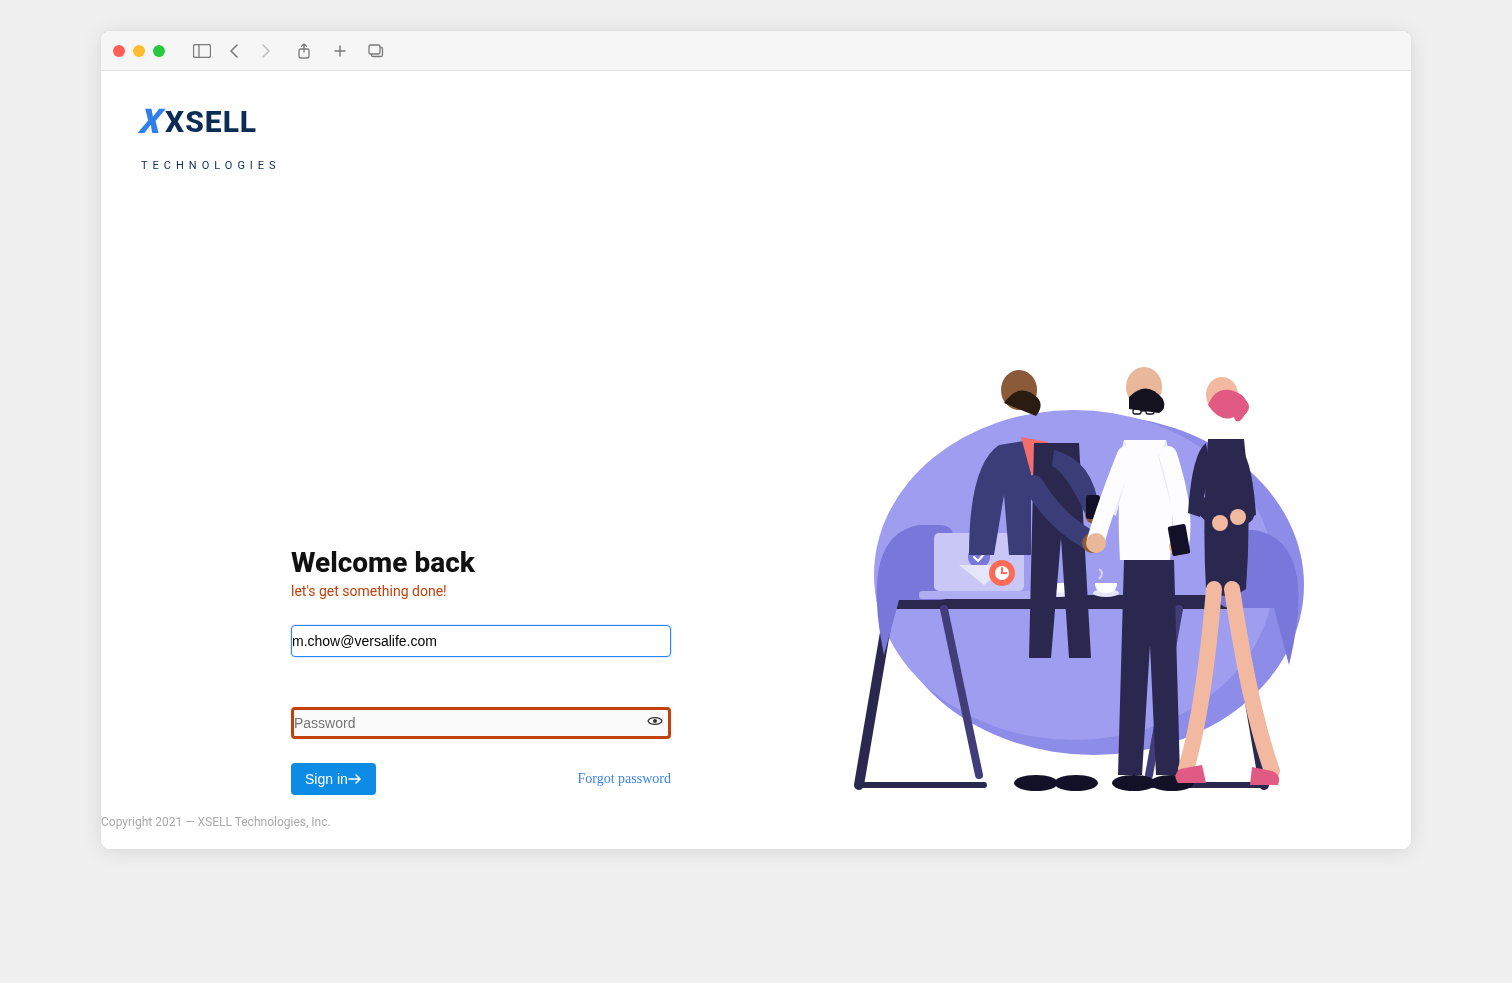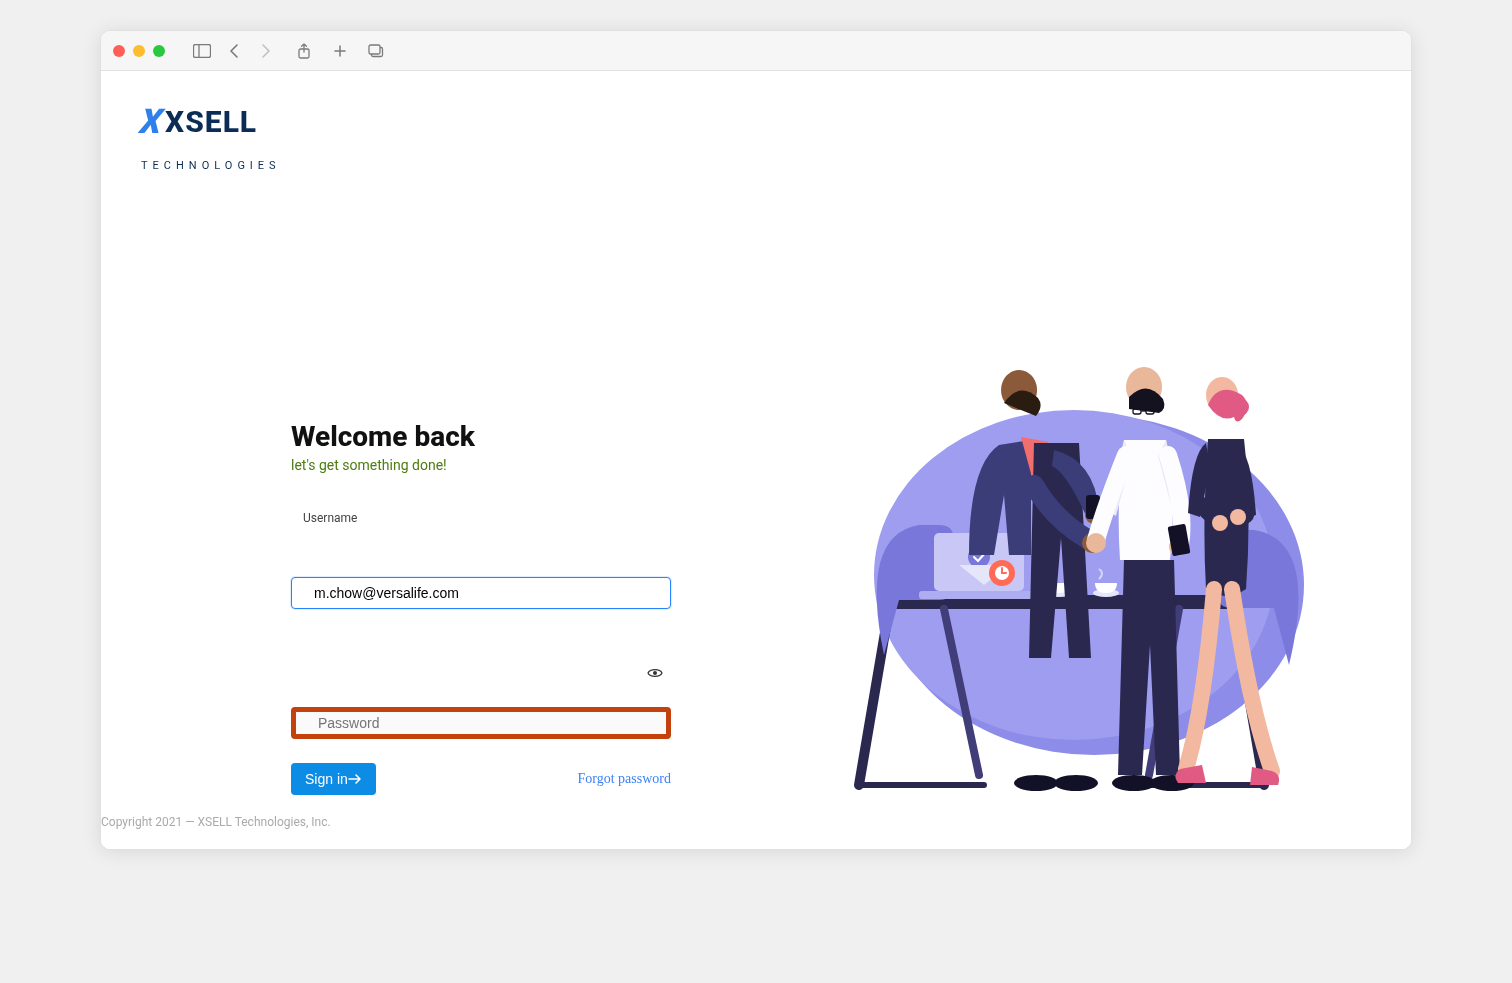--- a/index.html
+++ b/index.html
@@ -64,35 +64,34 @@
   .logo-sub {
     font-size: 11px; letter-spacing: 5px; color:#0b2d55; margin-top:18px;
   }
   .main-row {
     display:flex; flex:1; align-items:flex-end;
   }
   .form-col {
     width: 50%; padding: 90px 0 0 190px;
   }
   h1 { font-size: 28px; font-weight:800; color:#111; margin-bottom:4px;}
-  .subtitle { font-size:14px; color:#4d7c0f; margin-bottom:38px;}
+  .subtitle { font-size:14px; color:#c2410c; margin-bottom:26px;}
   .field-label {
     font-size:12px; color:#444; margin: 0 0 4px 12px; display:block;
   }
   .input-wrap {
     position:relative; width:380px; margin-bottom:44px;
   }
   .text-input {
     width:100%; height:32px; border:1px solid #2684ff; border-radius:4px;
-    padding: 0 22px; font-size:14px; outline:none;
+    padding: 0 0; font-size:14px; outline:none;
     box-shadow: 0 0 0 1px rgba(38,132,255,0.15);
-    margin-top: 48px;
   }
   .pw-wrap .text-input {
-    border:5px solid #c2410c; box-shadow:none; background:#fafafa; color:#888;
+    border:3px solid #c2410c; box-shadow:none; background:#fafafa; color:#888;
     padding-right:30px;
   }
   @keyframes blink { 50% { opacity:0; } }
   .eye-btn { position:absolute; right:8px; top:8px; cursor:pointer; color:#333;}
   .actions-row {
     width:380px; display:flex; justify-content:space-between; align-items:center;
     margin-top:24px;
   }
   .signin-btn {
     background:#0d8ce6; color:#fff; border:none; border-radius:4px;
@@ -172,21 +171,20 @@
           <span>XSELL</span>
       </div>
       <div class="logo-sub">TECHNOLOGIES</div>
     </div>
 
     <div class="main-row">
       <div class="form-col">
         <h1>Welcome back</h1>
         <div class="subtitle">let's get something done!</div>
 
-        <label class="field-label">Username</label>
         <div class="input-wrap" style="margin-bottom:50px;">
           <input type="text" class="text-input" value="m.chow@versalife.com" style="">
         </div>
 
         <div class="input-wrap pw-wrap" style="margin-bottom:0;">
           <input type="password" class="text-input" placeholder="Password" style="">
           <span class="eye-btn">
             <svg width="16" height="12" viewBox="0 0 16 12">
                 <path d="M1 6 C3 1.5 13 1.5 15 6 C13 10.5 3 10.5 1 6 Z" fill="none" stroke="currentColor" stroke-width="1.2"></path>
                 <circle cx="8" cy="6" r="2" fill="currentColor"></circle>

